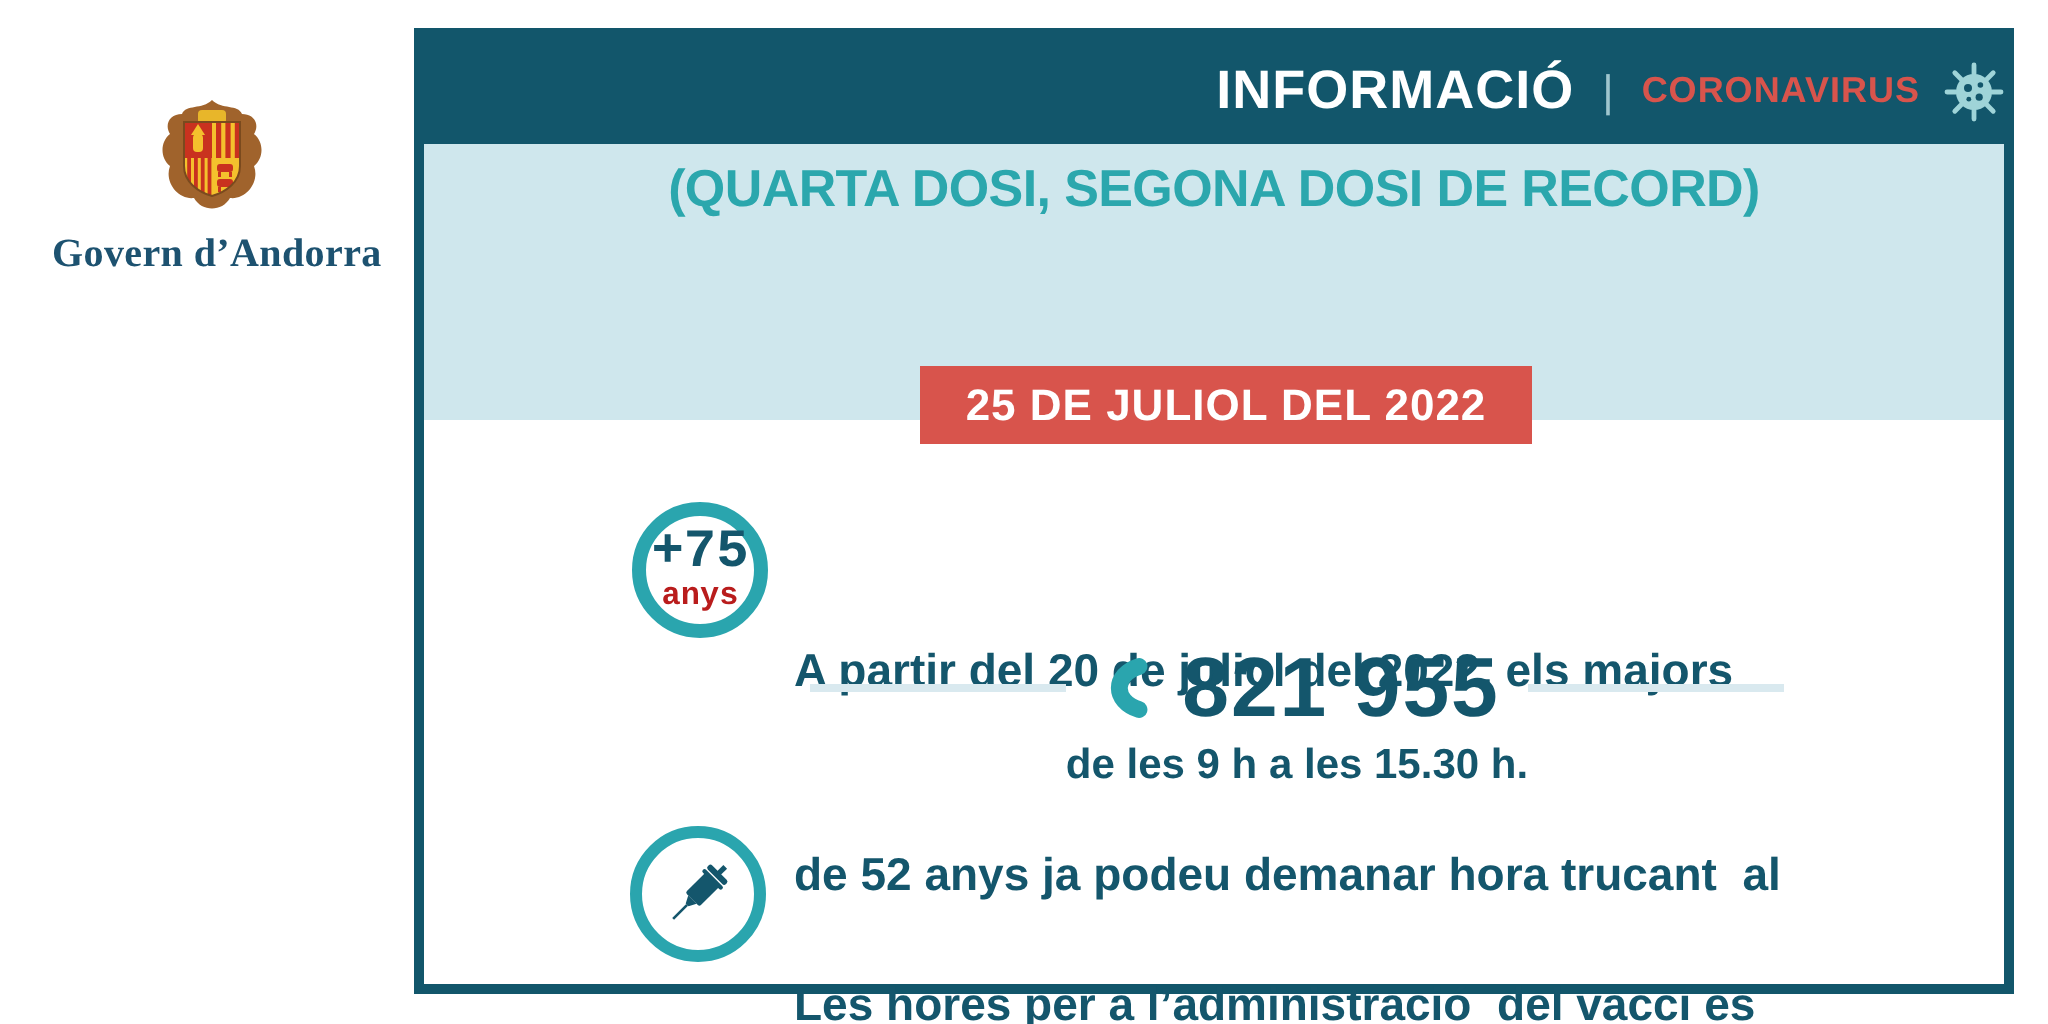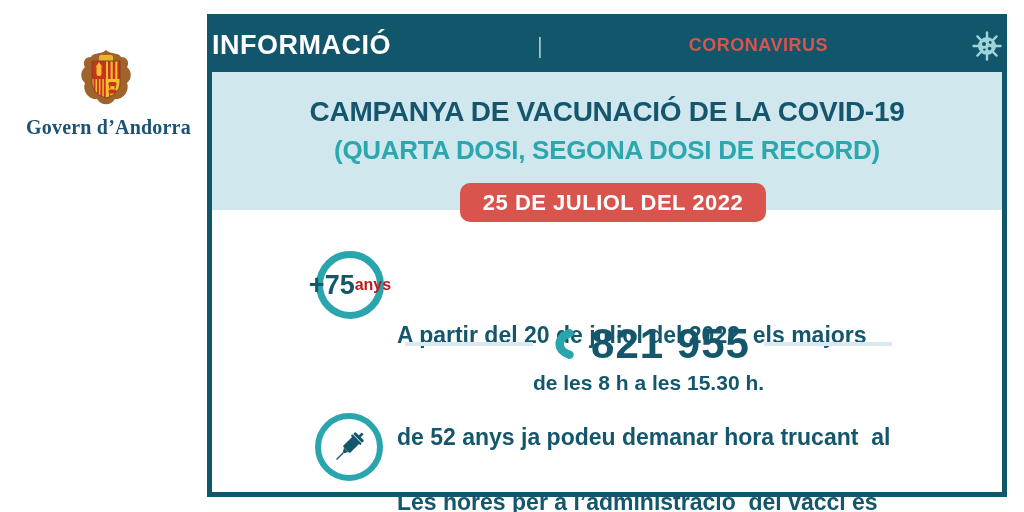--- a/index.html
+++ b/index.html
@@ -11,41 +11,41 @@
   .logo { position:absolute; left:26px; top:48px; width:160px; text-align:center; }
   .logo svg { display:block; margin:0 auto; }
   .logo-text { margin-top:4px; font-family:"Liberation Serif", serif; font-weight:bold;
                font-size:20px; color:#1d5270; letter-spacing:0.2px; white-space:nowrap; }
 
   
   .card { position:absolute; left:207px; top:14px; width:800px; height:483px;
           background:#ffffff; border:5px solid #12566b; }
 
   .card-header { position:absolute; left:0; top:0; width:790px; height:53px;
-                 background:#12566b; display:flex; align-items:center; justify-content:space-between;
+                 background:#12566b; display:flex; align-items:center; justify-content:flex-end;
                  gap:12px; }
   .hdr-left  { color:#ffffff; font-weight:800; font-size:27px; letter-spacing:0.5px; }
   .hdr-sep   { color:#9fc6ce; font-size:22px; font-weight:400; padding:0 2px; }
   .hdr-right { color:#d8544c; font-weight:800; font-size:18px; letter-spacing:0.5px; }
 
   .hero { position:absolute; left:0; top:53px; width:790px; height:138px;
           background:#cfe7ed; text-align:center; }
   .hero-title { margin-top:24px; color:#15566e; font-weight:800; font-size:28px;
                 letter-spacing:-0.3px; }
   .hero-subtitle { margin-top:7px; color:#2ba7ad; font-weight:800; font-size:26px;
                    letter-spacing:-0.3px; }
 
   .date-badge { position:absolute; left:248px; top:164px; width:306px; height:39px;
                 background:#d8544c; color:#ffffff; font-weight:800; font-size:22px;
-                text-align:center; line-height:39px; letter-spacing:0.5px;border-radius:10px; }
+                text-align:center; line-height:39px; letter-spacing:0.5px; }
 
   
   .round-badge { position:absolute; width:68px; height:68px; border-radius:50%;
                  background:#ffffff; border:7px solid #2aa5ae; display:flex;
-                 align-items:center; justify-content:center; }
+                 flex-direction:column; align-items:center; justify-content:center;font-family:Liberation Mono, monospace; }
   .age-badge { left:104px; top:232px; }
   .age-plus { color:#14566c; font-weight:800; font-size:27px; line-height:26px; }
   .age-unit { color:#b91c1c; font-weight:800; font-size:16px; line-height:16px; }
   .syringe-badge { left:103px; top:394px; border-width:6px; }
 
   
   .intro { position:absolute; left:185px; top:231px; color:#14566c; font-weight:800;
            font-size:23px; line-height:34px; white-space:pre-wrap; }
   .phone-row { position:absolute; left:193px; top:302px; width:487px; height:46px;
                display:flex; align-items:center; gap:14px; }
@@ -113,21 +113,20 @@
         </g>
         <circle cx="15" cy="15" r="9" fill="#9fd4d8"></circle>
         <circle cx="12" cy="13" r="2" fill="#12566b"></circle>
         <circle cx="18.2" cy="11.5" r="1.4" fill="#12566b"></circle>
         <circle cx="17.6" cy="17.6" r="1.8" fill="#12566b"></circle>
         <circle cx="12.4" cy="18.6" r="1.2" fill="#12566b"></circle>
       </svg>
     </div>
 
     <div class="hero">
-      <div class="hero-title">CAMPANYA DE VACUNACIÓ DE LA COVID-19</div>
       <div class="hero-subtitle">(QUARTA DOSI, SEGONA DOSI DE RECORD)</div>
     </div>
 
     <div class="date-badge">25 DE JULIOL DEL 2022</div>
 
     <div class="round-badge age-badge">
       <div class="age-plus">+75</div>
       <div class="age-unit">anys</div>
     </div>
 
@@ -138,21 +137,21 @@
 
     <div class="phone-row">
       <span class="pline"></span>
       <svg width="30" height="32" viewBox="0 0 32 34">
         <path d="M24 5.5 C 10 10 10 24 24 28.5" fill="none" stroke="#2aa5ae" stroke-width="9" stroke-linecap="round"></path>
       </svg>
       <span class="pnumber">821 955</span>
       <span class="pline"></span>
     </div>
 
-    <div class="hours">de les 8 h a les 15.30 h.</div>
+    <div class="hours">de les 9 h a les 15.30 h.</div>
 
     <div class="round-badge syringe-badge">
       <svg width="44" height="44" viewBox="0 0 40 40">
         <g transform="rotate(45 20 20)" fill="#14566c">
           <rect x="18.8" y="2.5" width="2.4" height="4"></rect>
           <rect x="14.2" y="6.2" width="11.6" height="2.8" rx="1.2"></rect>
           <rect x="13.8" y="9.6" width="12.4" height="2" rx="1"></rect>
           <rect x="15.5" y="10.6" width="9" height="13" rx="1"></rect>
           <path d="M17.3 23.6 L22.7 23.6 L20.9 27 L19.1 27 Z"></path>
           <rect x="19.4" y="27" width="1.2" height="9"></rect>

